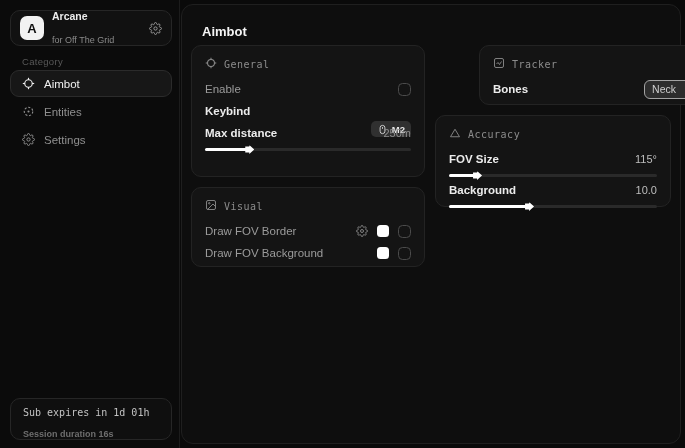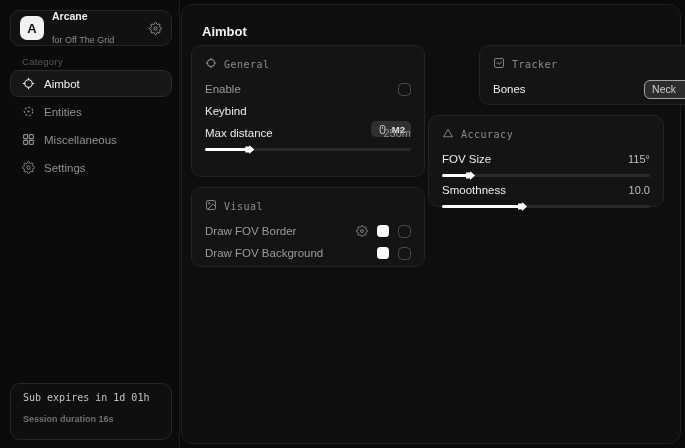--- a/index.html
+++ b/index.html
@@ -26,46 +26,46 @@
   .nav { position:absolute; left:10px; top:70px; width:162px; display:flex;
     flex-direction:column; gap:1px; }
   .nav-item { height:27px; display:flex; align-items:center; gap:9px;
     padding:0 11px; border-radius:9px; color:#8f8f8f; font-size:11.5px;
     border:1px solid transparent; cursor:pointer; }
   .nav-item.active { background:#171717; border-color:#2b2b2b; color:#f0f0f0; }
   .nav-item .nicon { display:flex; color:inherit; }
 
   .footer-card { position:absolute; left:10px; bottom:8px; width:162px;
     border:1px solid #262626; border-radius:10px; background:#0f0f0f;
-    padding:8px 12px 15px; }
+    padding:8px 12px 0; }
   .footer-line1 { font-family:"DejaVu Sans Mono", monospace; font-size:10px;
     color:#c3c3c3; white-space:nowrap; }
   .footer-line2 { font-size:9px; color:#6e6e6e; margin-top:11px; font-weight:600; }
 
   
   .main { position:absolute; left:181px; top:4px; width:500px; height:440px;
     background:#0e0e0e; border:1px solid #1f1f1f; border-radius:12px; }
   .main-title { position:absolute; left:20px; top:19px; font-size:13px;
     font-weight:700; color:#f5f5f5; }
 
   .card { position:absolute; background:#141414; border:1px solid #232323;
     border-radius:10px; padding:10px 13px; }
   .card-general  { left:9px;   top:40px;  width:234px; height:132px; }
   .card-visual   { left:9px;   top:182px; width:234px; height:80px;  }
   .card-tracker  { left:253px; top:40px;  width:236px; height:60px;margin-left:44px;  }
-  .card-accuracy { left:246px; top:110px; width:236px; height:92px;  }
+  .card-accuracy { left:253px; top:110px; width:236px; height:92px;  }
 
   .card-header { display:flex; align-items:center; gap:7px; color:#8c8c8c;
     font-family:"DejaVu Sans Mono", monospace; font-size:10px;
     letter-spacing:0.5px; height:16px; margin-bottom:6px; }
   .card-header svg { flex:0 0 auto; }
 
   .row { display:flex; align-items:center; justify-content:space-between; height:22px; }
   .row-label { font-size:11.5px; color:#9b9b9b; }
-  .row-label.bright { color:#ececec; font-weight:400; }
+  .row-label.bright { color:#ececec; font-weight:700; }
   .row-value { font-size:11px; color:#8f8f8f; }
   .row-value.bright { color:#bebebe; }
   .row-controls { display:flex; align-items:center; gap:9px; }
 
   .checkbox { width:13px; height:13px; border:1.5px solid #4b4b4b;
     border-radius:4.5px; background:transparent; cursor:pointer; }
   .swatch { width:12px; height:12px; background:#ffffff; border-radius:3.5px; cursor:pointer; }
   .row-gear { color:#8c8c8c; display:flex; cursor:pointer; }
 
   .keybadge { display:flex; align-items:center; gap:4px; background:#303030;
@@ -125,31 +125,20 @@
       <span class="nicon">
         <svg width="13" height="13" viewBox="0 0 16 16" fill="none" stroke="currentColor" stroke-width="1.4">
             <circle cx="8" cy="8" r="5.2" stroke-dasharray="2.6 2.1"></circle>
             <circle cx="8" cy="8" r="1.3" fill="currentColor" stroke="none"></circle>
           </svg>
       </span>
       <span>Entities</span>
     </div>
     <div class="nav-item">
       <span class="nicon">
-        <svg width="13" height="13" viewBox="0 0 16 16" fill="none" stroke="currentColor" stroke-width="1.4">
-            <rect x="2" y="2" width="5" height="5" rx="1"></rect>
-            <rect x="9" y="2" width="5" height="5" rx="1"></rect>
-            <rect x="2" y="9" width="5" height="5" rx="1"></rect>
-            <rect x="9" y="9" width="5" height="5" rx="1"></rect>
-          </svg>
-      </span>
-      <span>Miscellaneous</span>
-    </div>
-    <div class="nav-item">
-      <span class="nicon">
         <svg width="13" height="13" viewBox="0 0 24 24" fill="none" stroke="currentColor" stroke-width="1.8">
             <circle cx="12" cy="12" r="3"></circle>
             <path d="M19.4 15a1.65 1.65 0 0 0 .33 1.82l.06.06a2 2 0 0 1-2.83 2.83l-.06-.06a1.65 1.65 0 0 0-1.82-.33 1.65 1.65 0 0 0-1 1.51V21a2 2 0 0 1-4 0v-.09A1.65 1.65 0 0 0 9 19.4a1.65 1.65 0 0 0-1.82.33l-.06.06a2 2 0 0 1-2.83-2.83l.06-.06a1.65 1.65 0 0 0 .33-1.82 1.65 1.65 0 0 0-1.51-1H3a2 2 0 0 1 0-4h.09A1.65 1.65 0 0 0 4.6 9a1.65 1.65 0 0 0-.33-1.82l-.06-.06a2 2 0 0 1 2.83-2.83l.06.06a1.65 1.65 0 0 0 1.82.33H9a1.65 1.65 0 0 0 1-1.51V3a2 2 0 0 1 4 0v.09a1.65 1.65 0 0 0 1 1.51 1.65 1.65 0 0 0 1.82-.33l.06-.06a2 2 0 0 1 2.83 2.83l-.06.06a1.65 1.65 0 0 0-.33 1.82V9a1.65 1.65 0 0 0 1.51 1H21a2 2 0 0 1 0 4h-.09a1.65 1.65 0 0 0-1.51 1z"></path>
           </svg>
       </span>
       <span>Settings</span>
     </div>
   </div>
 
   <div class="footer-card">
@@ -267,21 +256,21 @@
       <span class="row-label bright">FOV Size</span>
       <span class="row-value bright">115°</span>
     </div>
     <div class="slider">
       <div class="slider-fill" style="width: 13%;">
         <span class="slider-thumb"></span>
       </div>
     </div>
     <div class="gap6"></div>
     <div class="row">
-      <span class="row-label bright">Smoothness</span>
+      <span class="row-label bright">Background</span>
       <span class="row-value bright">10.0</span>
     </div>
     <div class="slider">
       <div class="slider-fill" style="width: 38%;">
         <span class="slider-thumb"></span>
       </div>
     </div>
   </div>
 </div>
 

